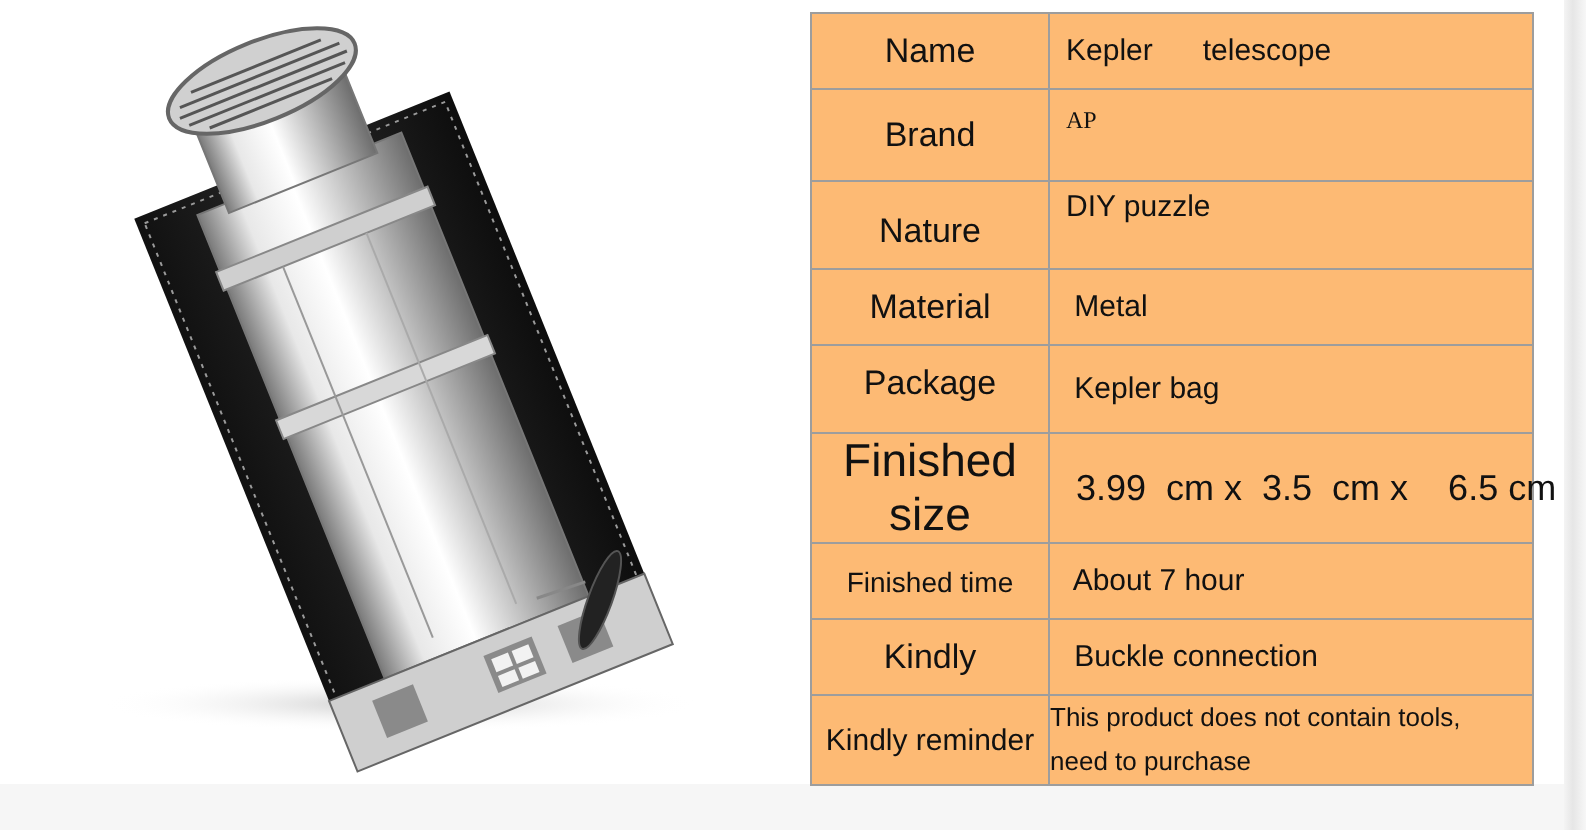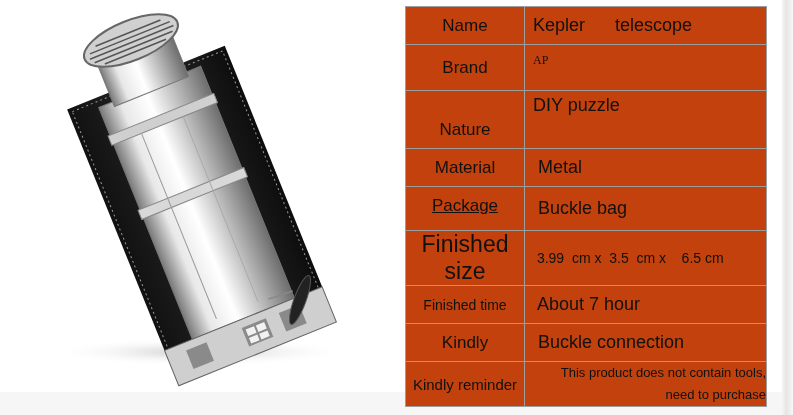--- a/index.html
+++ b/index.html
@@ -16,36 +16,36 @@
     .right-edge {
       position: absolute; left: 782px; top: 0; width: 11px; height: 415px;
       background: linear-gradient(to right, #f4f4f4, #e6e6e6 40%, #f7f7f7);
     }
     .bottom-strip {
       position: absolute; left: 0; top: 392px; width: 782px; height: 23px;
       background: #f6f6f6;
     }
     .spec-table {
       position: absolute; left: 405px; top: 6px; width: 362px;
-      border-collapse: collapse; background: #c2410c;
+      border-collapse: collapse; background: #fdba74;
       table-layout: fixed;
     }
     .spec-table td {
       border: 1px solid #9d9d9d; height: 37px; padding: 0;
       color: #111; vertical-align: middle;
     }
     .spec-table td.label {
       width: 118px; text-align: center; font-size: 17px;
     }
     .spec-table td.value {
-      font-size: 18px; padding-left: 8px;
+      font-size: 15px; padding-left: 8px;
     }
     .spec-table td.value.brand { font-size: 12px; font-family: Liberation Serif, serif; }
     .spec-table td.value.reminder {
-      font-size: 13px; text-align: right; padding-left: 0; line-height: 22px;
+      font-size: 13px; text-align: left; padding-left: 0; line-height: 22px;
     }
     .spec-table td.label.small { font-size: 15.5px; }
     .val-text { display: inline-block; }
   </style>
 </head>
 <body>
 
 <div class="photo-panel">
   <svg width="400" height="415" viewBox="0 0 400 415">
     <defs>
@@ -120,34 +120,34 @@
   <tbody>
       <tr>
     <td class="label">Name</td>
     <td class="value"><span class="val-text" style="white-space:pre">Kepler      telescope</span></td>
   </tr>
   <tr>
     <td class="label">Brand</td>
     <td class="value brand" style="vertical-align:top;padding-top:8px;">AP</td>
   </tr>
   <tr>
-    <td class="label" style="padding-top:20px;">Nature</td>
+    <td class="label" style="padding-top:6px;">Nature</td>
     <td class="value" style="vertical-align:top;padding-top:4px;">DIY puzzle</td>
   </tr>
   <tr>
     <td class="label">Material</td>
     <td class="value" style="white-space:pre"> Metal</td>
   </tr>
   <tr>
-    <td class="label" style="padding-bottom:6px;text-decoration:underline;">Package</td>
-    <td class="value" style="white-space:pre"> Buckle bag</td>
+    <td class="label" style="padding-bottom:6px;">Package</td>
+    <td class="value" style="white-space:pre"> Kepler bag</td>
   </tr>
   <tr>
     <td class="label small" style="font-size:23px;">Finished size</td>
-    <td class="value" style="white-space:pre;font-size:14px;"> 3.99  cm x  3.5  cm x    6.5 cm</td>
+    <td class="value" style="white-space:pre;font-size:18px;"> 3.99  cm x  3.5  cm x    6.5 cm</td>
   </tr>
   <tr>
     <td class="label small" style="font-size:14px;">Finished time</td>
     <td class="value" style="white-space:pre"> About 7 hour</td>
   </tr>
   <tr>
     <td class="label">Kindly</td>
     <td class="value" style="white-space:pre"> Buckle connection</td>
   </tr>
   <tr>

